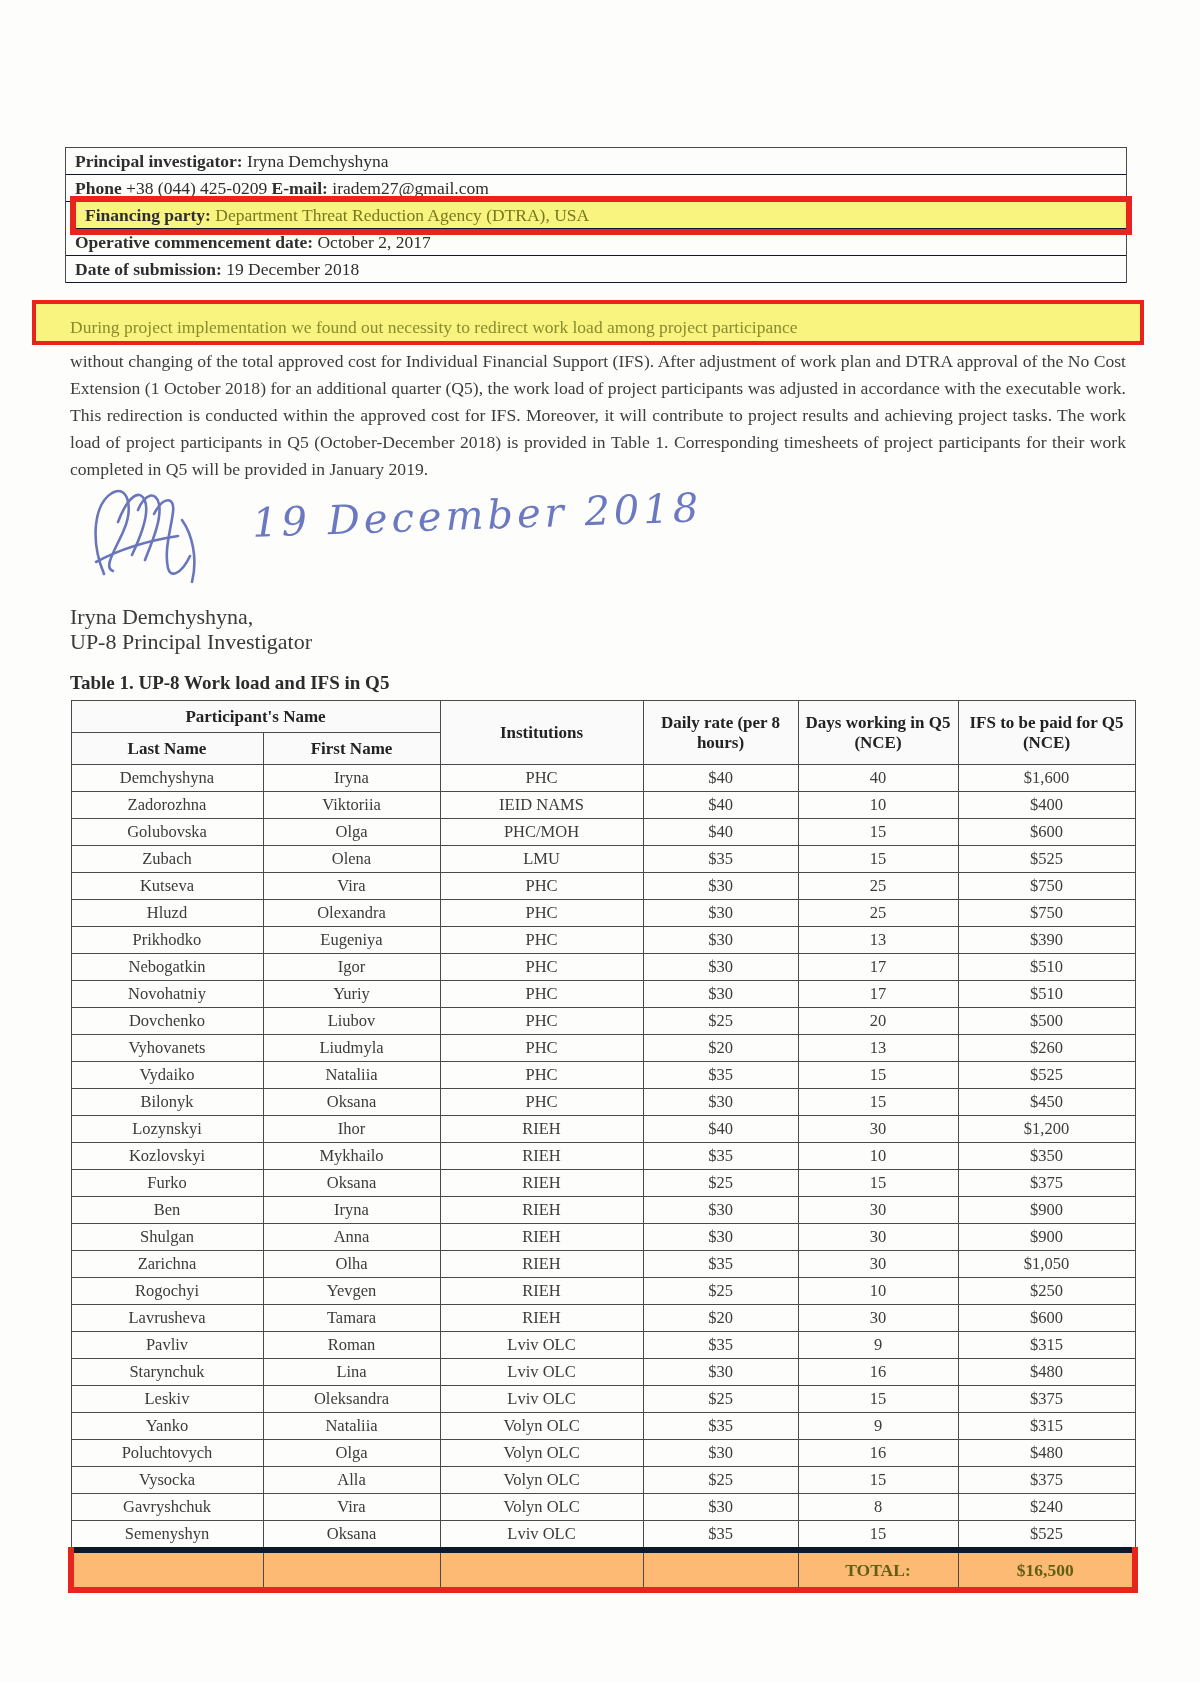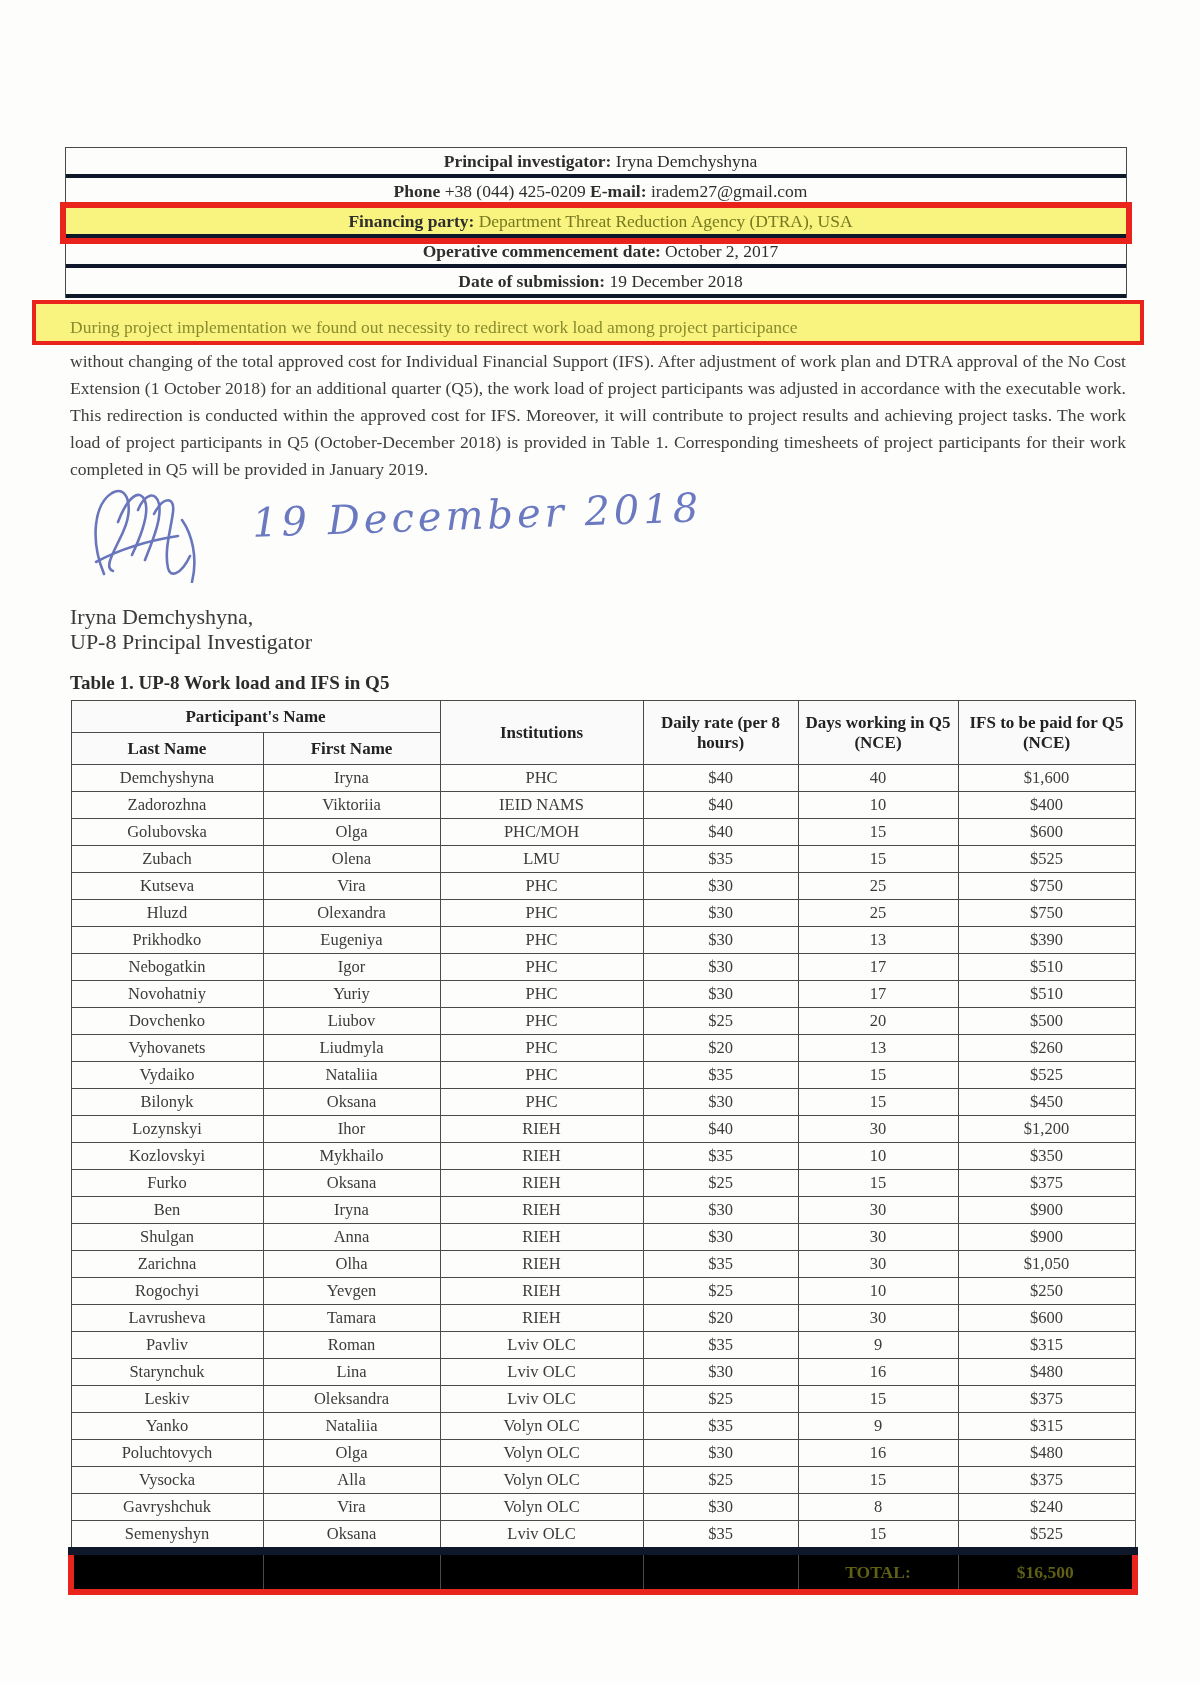--- a/index.html
+++ b/index.html
@@ -31,29 +31,29 @@
   
   .info-table{
     position:absolute;left:65px;top:147px;width:1060px;
     border:1px solid #4a4a4a;border-bottom:none;
     font-size:17.5px;
   }
   .info-row{
     position:relative;
     height:26px;line-height:26px;
     padding-left:9px;
-    border-bottom:4px solid #0f172a;
+    border-bottom:1px solid #0f172a;
     background:#fdfdfc;
     white-space:nowrap;
-    text-align:center;
   }
   .info-row-highlight{
     background:#f8f47f;
     outline:6px solid #e8241d;
     z-index:3;
+    margin-left:10px;
   }
 
   
   .para-wrap{position:absolute;left:70px;top:300px;width:1056px;}
   .para-highlight{
     position:relative;left:-38px;width:1062px;
     background:#f8f47f;border:4px solid #e8241d;
     padding:11px 8px 2px 34px;
     font-size:17.5px;line-height:24px;color:#8a8b2e;
     white-space:nowrap;
@@ -96,22 +96,22 @@
   }
   .workload thead th{
     font-size:17px;font-weight:bold;color:#222;
     height:31px;line-height:20px;
     white-space:normal;
     padding:0 6px;
     background:#fbfafa;
   }
   .workload tbody td{height:24px;background:#fdfdfc;}
   .total-row td{
-    background:#000000;height:32px;
-    border-top:8px solid #0f172a;border-bottom:6px solid #e8241d;
+    background:#fdba74;height:32px;
+    border-top:6px solid #0f172a;border-bottom:6px solid #e8241d;
     font-weight:bold;color:#5f6014;font-size:17.5px;
   }
   .total-row td:first-child{border-left:6px solid #e8241d;}
   .total-row td:last-child{border-right:6px solid #e8241d;text-align:center;}
 </style>
 </head>
 <body>
 
 <div class="page">
 

